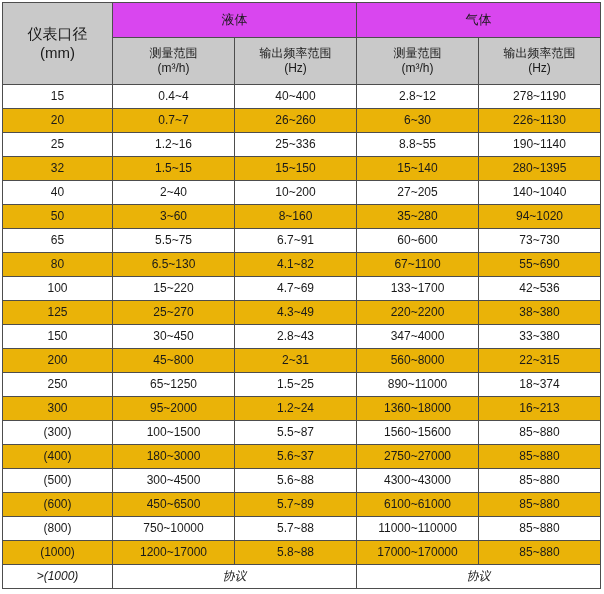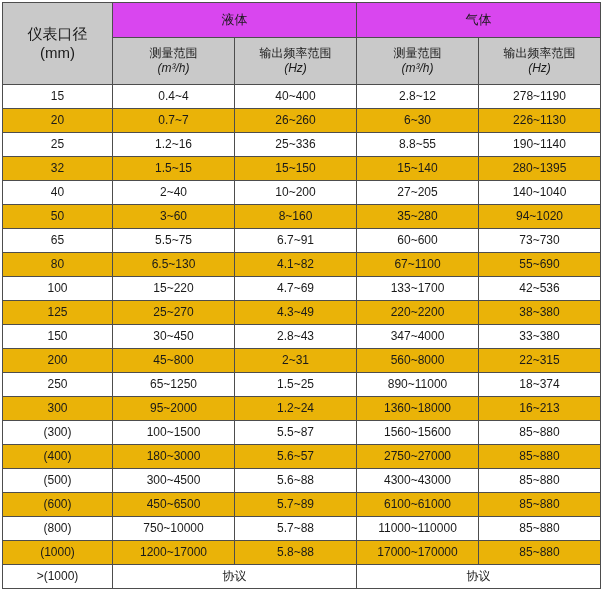--- a/index.html
+++ b/index.html
@@ -43,38 +43,38 @@
     height: 46px;
     background: #c9c9c9;
     font-size: 12px;
     margin-left: 24px;
   }
   .hdr-diam {
     background: #c9c9c9;
     font-size: 15px;
   }
   .hdr-sub .l1 { display: block; }
-  .hdr-sub .l2 { display: block; font-style: italic; }
+  .hdr-sub .l2 { display: block; }
   .hdr-diam .l1 { display: block; }
   .hdr-diam .l2 { display: block; }
   tr.data td {
     height: 23px;
   }
   tr.shade td {
     background: #eab308;
   }
   tr.plain td {
     background: #ffffff;
   }
   .col-d { width: 110px; }
   .col-a { width: 122px; }
   .col-b { width: 122px; }
   .col-c { width: 122px; }
   .col-e { width: 122px; }
-  .note-cell { height: 24px; }
+  .note-cell { height: 24px; font-style: italic; }
 </style>
 </head>
 <body>
 
 <div class="table-wrap">
   <table class="spec">
     <colgroup>
       <col class="col-d">
       <col class="col-a">
       <col class="col-b">
@@ -211,21 +211,21 @@
         <tr class="data plain">
           <td>(300)</td>
           <td>100~1500</td>
           <td>5.5~87</td>
           <td>1560~15600</td>
           <td>85~880</td>
         </tr>
         <tr class="data shade">
           <td>(400)</td>
           <td>180~3000</td>
-          <td>5.6~57</td>
+          <td>5.6~37</td>
           <td>2750~27000</td>
           <td>85~880</td>
         </tr>
         <tr class="data plain">
           <td>(500)</td>
           <td>300~4500</td>
           <td>5.6~88</td>
           <td>4300~43000</td>
           <td>85~880</td>
         </tr>

